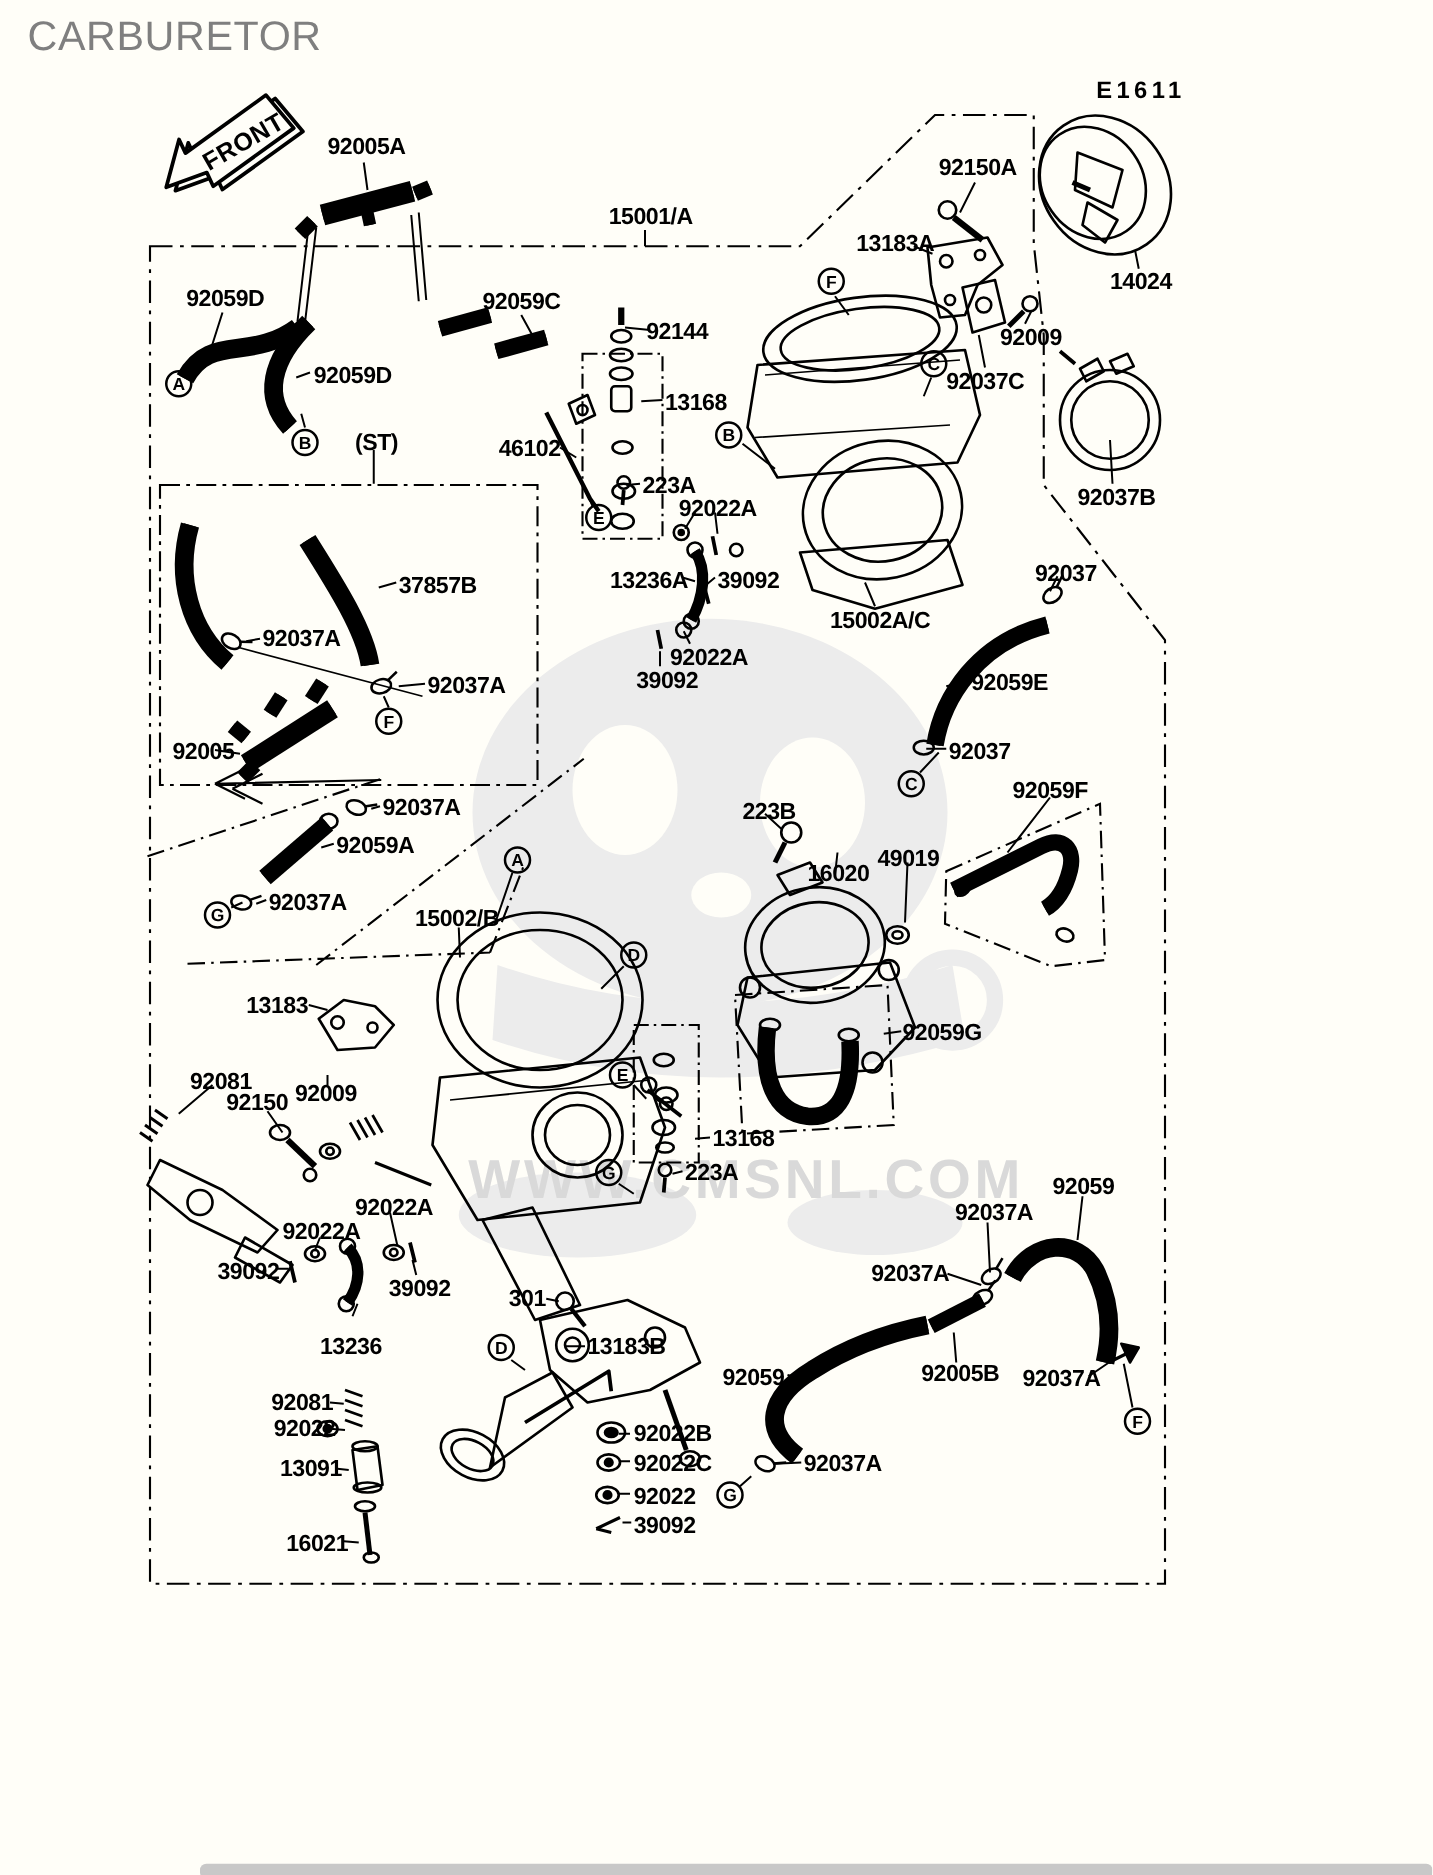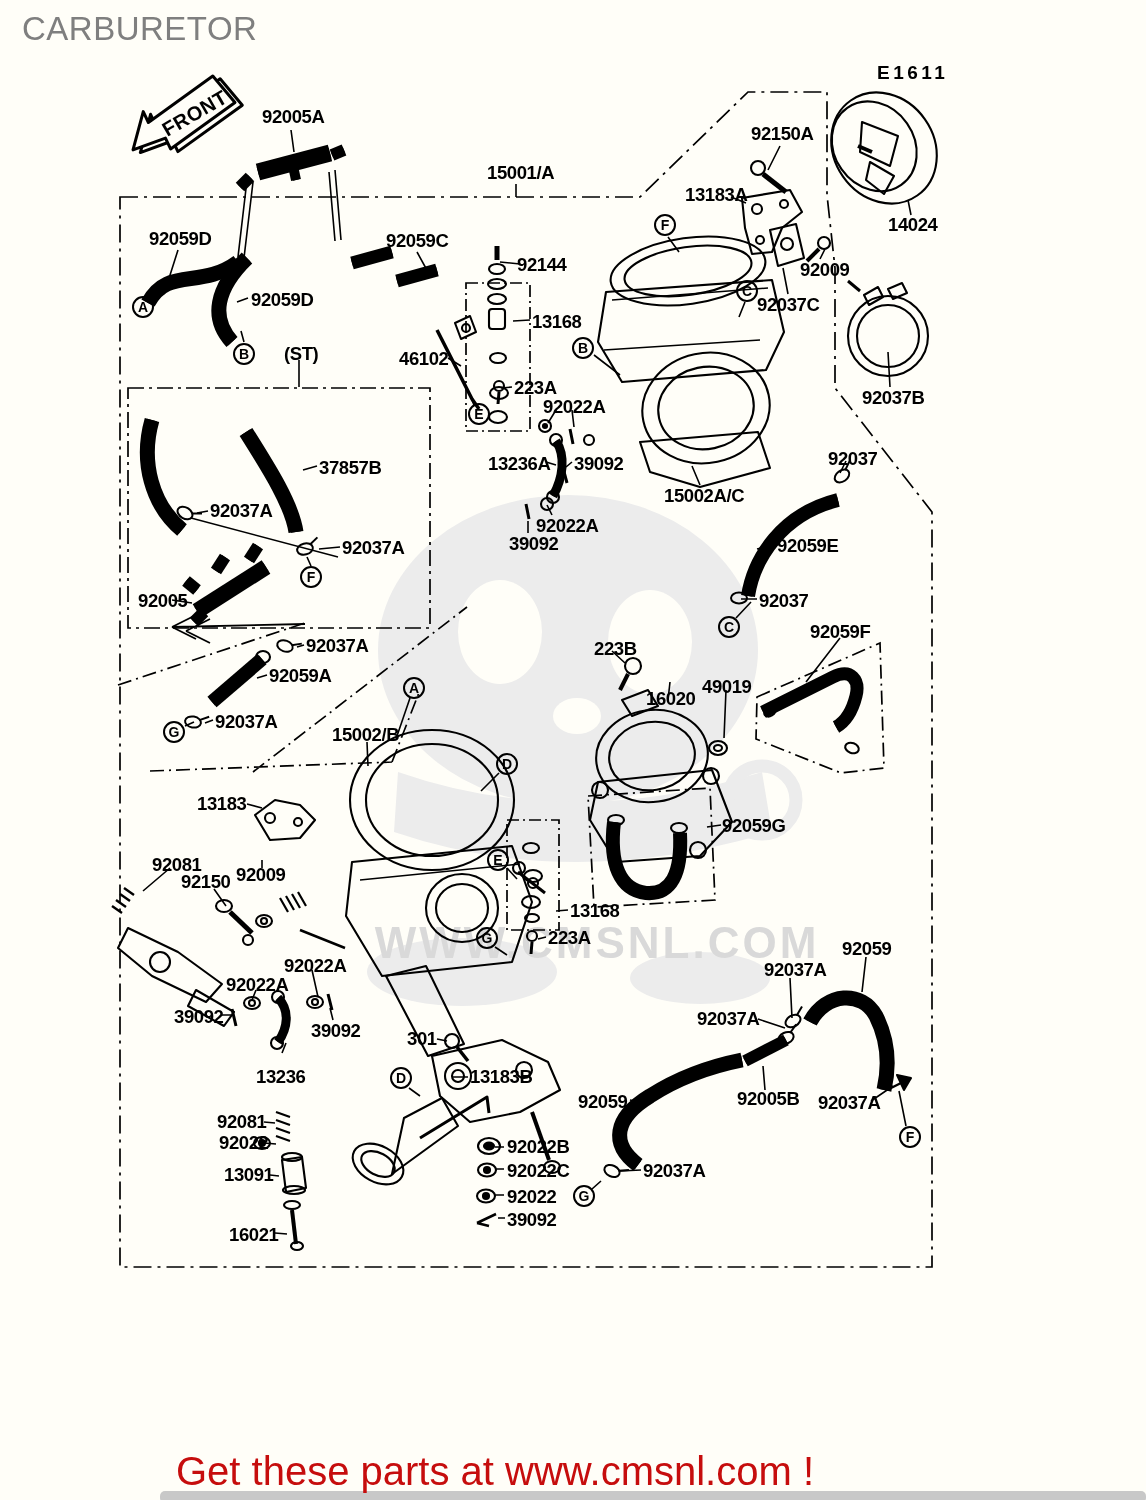--- a/index.html
+++ b/index.html
@@ -472,14 +472,13 @@
       <div class="refcirc" style="left: 496px; top: 753px;">D</div>
       <div class="refcirc" style="left: 487px; top: 849px;">E</div>
       <div class="refcirc" style="left: 476px; top: 927px;">G</div>
       <div class="refcirc" style="left: 390px; top: 1067px;">D</div>
       <div class="refcirc" style="left: 573px; top: 1185px;">G</div>
       <div class="refcirc" style="left: 899px; top: 1126px;">F</div>
     </div>
 
   <div class="title">CARBURETOR</div>
   <div class="ecode">E1611</div>
-  <div class="footer">Get these parts at www.cmsnl.com !</div>
 </div>
 
 </body></html>

